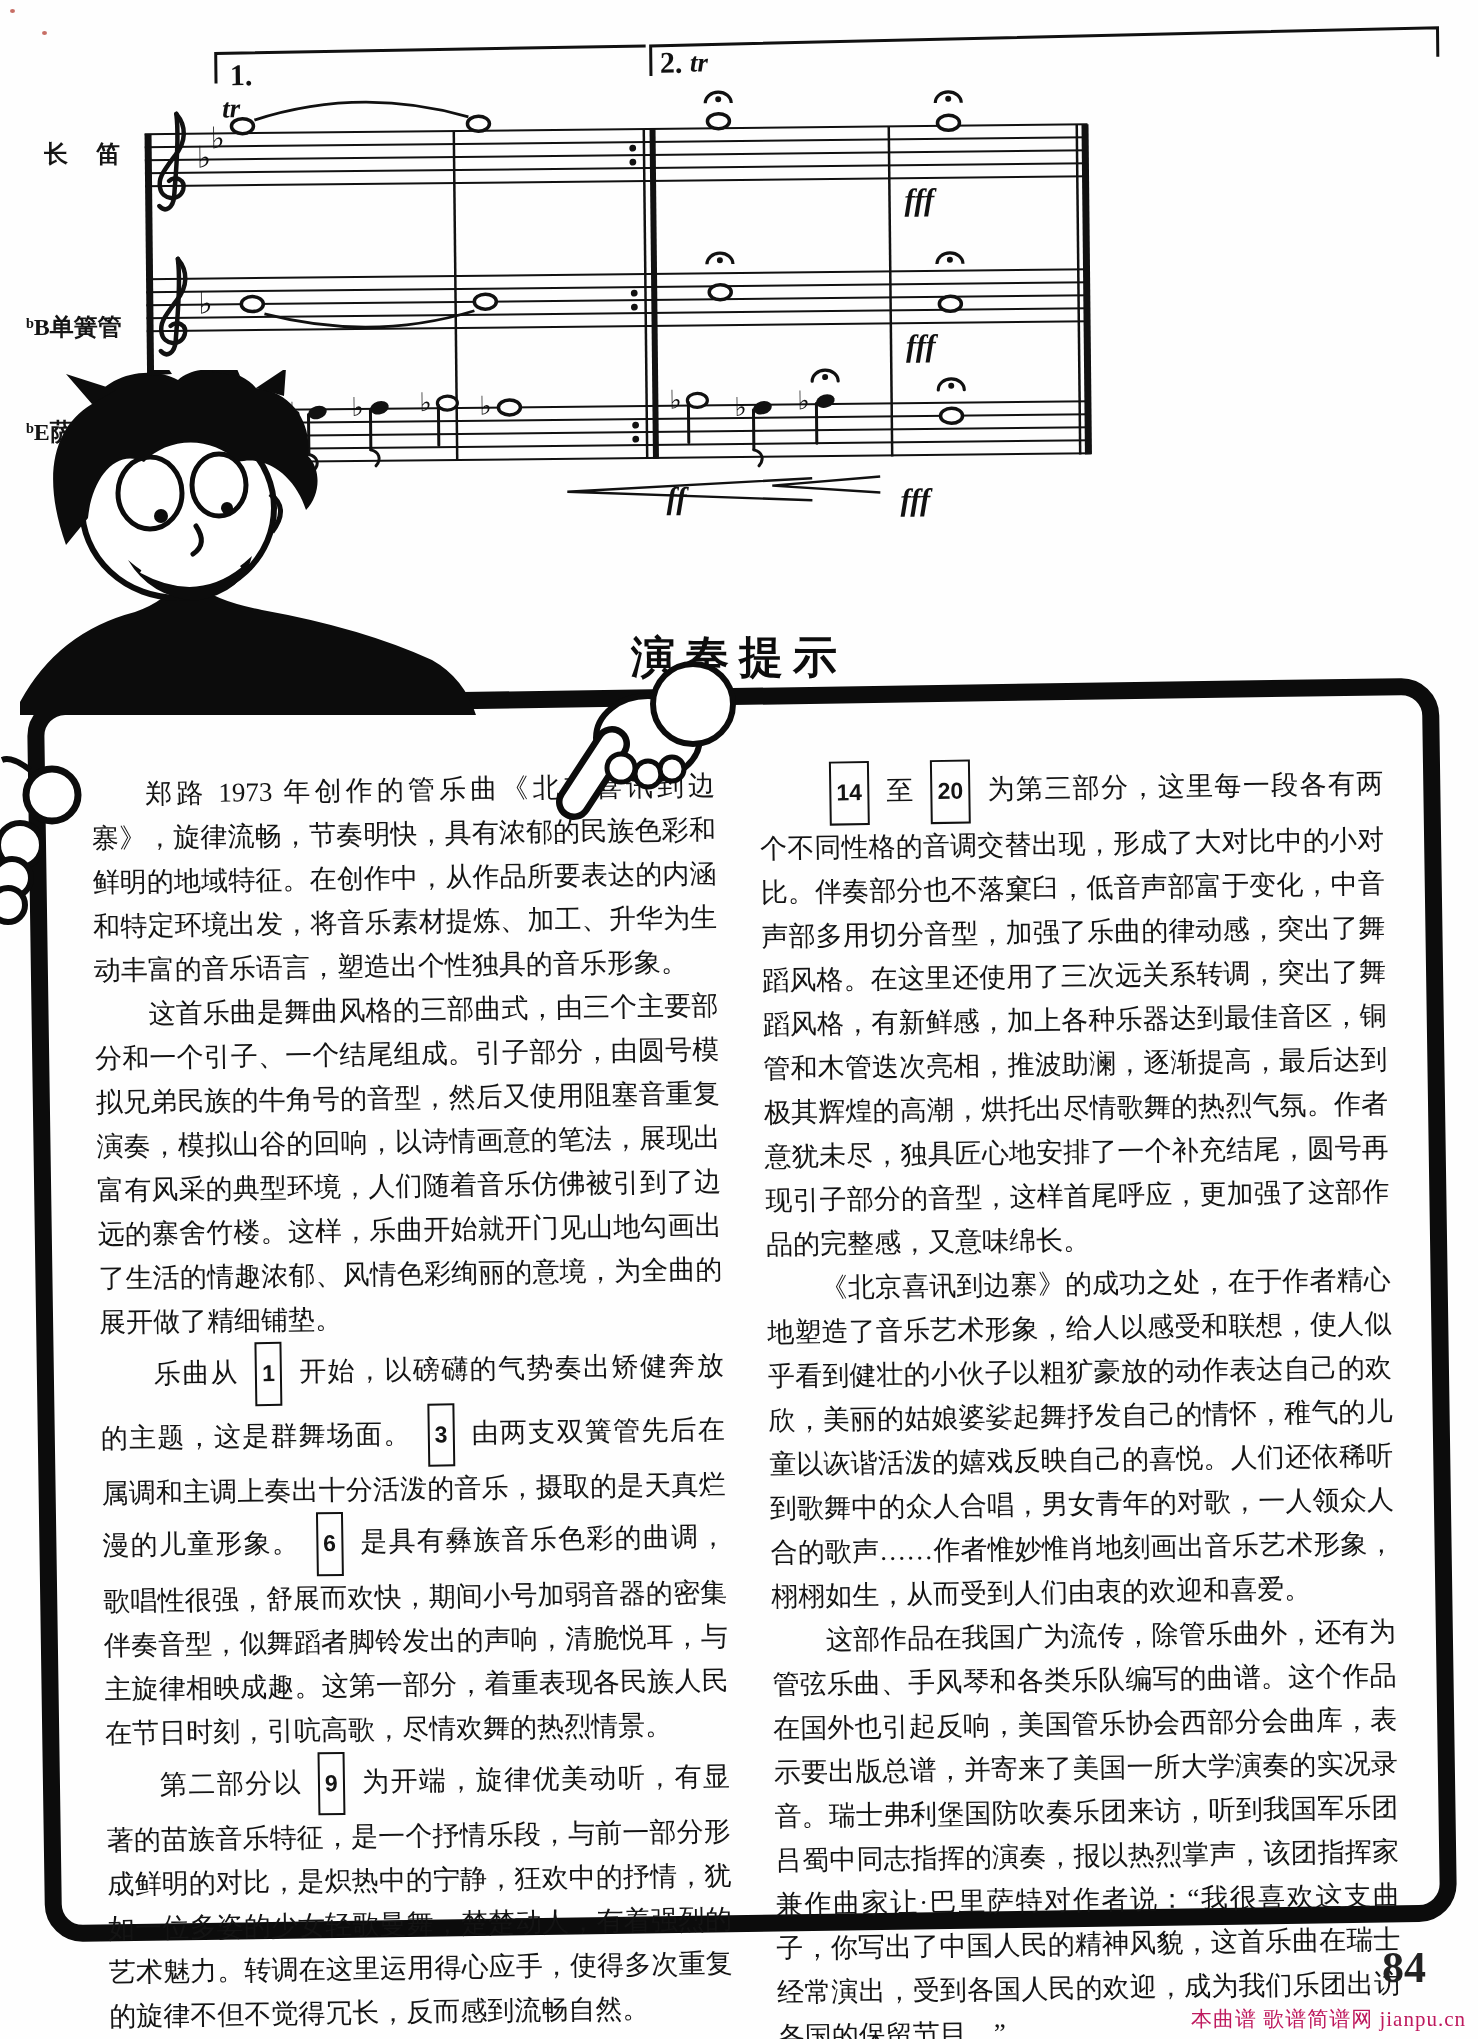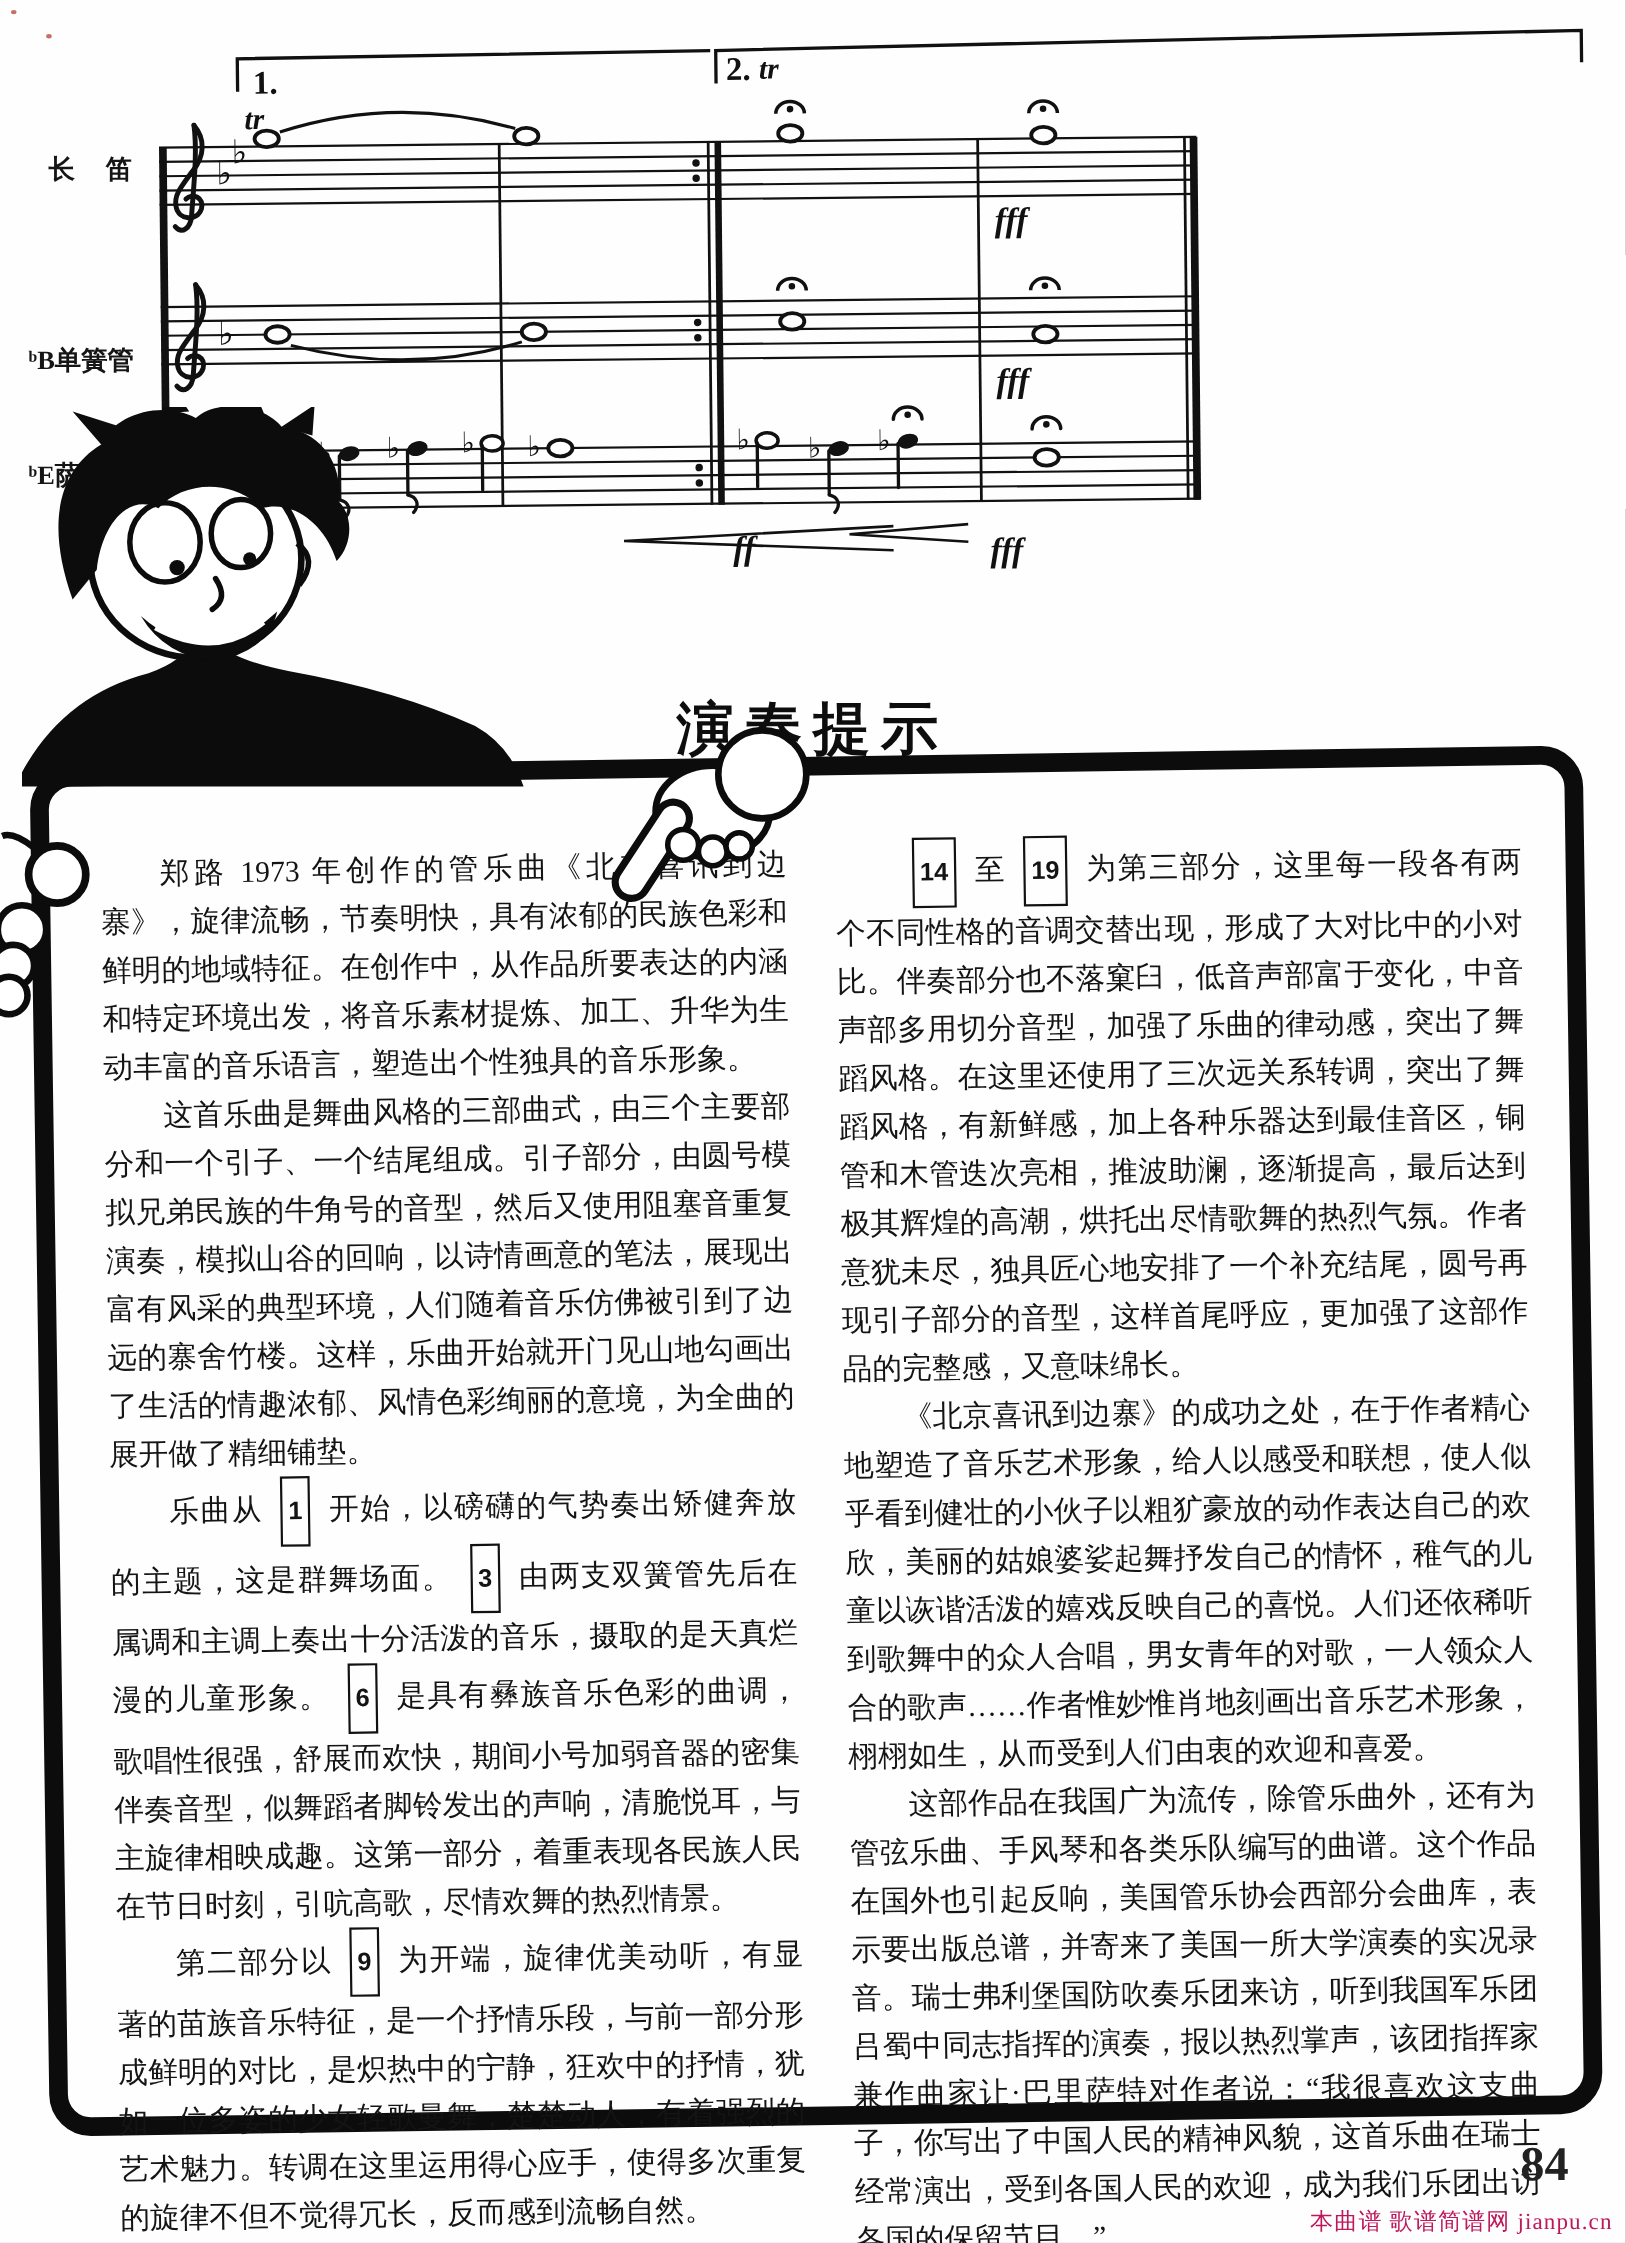--- a/index.html
+++ b/index.html
@@ -7,21 +7,21 @@
         overflow:hidden;font-family:"Liberation Serif","DejaVu Serif",serif;color:#111;}
   .speck{position:absolute;width:5px;height:4px;border-radius:50%;background:#b94a3f;opacity:.8;}
   
   .score-wrap{position:absolute;left:0;top:0;width:1478px;height:540px;transform:rotate(-0.6deg);}
   .inst-label{position:absolute;font-size:24px;font-weight:600;color:#151515;white-space:nowrap;}
   .inst-flute{left:44px;top:138px;letter-spacing:2px;}
   .inst-clar{left:26px;top:284px;margin-top:27px;}
   .inst-sax{left:26px;top:416px;}
   
   .tips-title{position:absolute;left:0;right:0;top:628px;text-align:center;
-              font-size:52px;font-weight:800;letter-spacing:10px;color:#0d0d0d;}
+              font-size:44px;font-weight:800;letter-spacing:10px;color:#0d0d0d;}
   
   .tips-box{position:absolute;left:36px;top:688px;width:1412px;height:1244px;
             box-sizing:border-box;border:17px solid #0c0c0c;border-radius:38px;
             transform:rotate(-0.85deg);background:#fefefe;
             display:flex;gap:44px;padding:58px 40px 30px 46px;}
   .col{flex:1 1 0;min-width:0;}
   .col p{margin:0;text-indent:2em;font-size:27px;line-height:44px;
          text-align:justify;word-break:break-all;color:#141414;}
   .rehearsal-box{display:inline-block;border:2.5px solid #111;padding:16px 5px;margin:0 16px;
                  font-weight:700;font-size:23px;line-height:1.2;text-indent:0;
@@ -212,21 +212,21 @@
   <div class="tips-title">演奏提示</div>
 
   <div class="tips-box">
     <div class="col">
       <p>郑路 1973 年创作的管乐曲《北京喜讯到边寨》，旋律流畅，节奏明快，具有浓郁的民族色彩和鲜明的地域特征。在创作中，从作品所要表达的内涵和特定环境出发，将音乐素材提炼、加工、升华为生动丰富的音乐语言，塑造出个性独具的音乐形象。</p>
       <p>这首乐曲是舞曲风格的三部曲式，由三个主要部分和一个引子、一个结尾组成。引子部分，由圆号模拟兄弟民族的牛角号的音型，然后又使用阻塞音重复演奏，模拟山谷的回响，以诗情画意的笔法，展现出富有风采的典型环境，人们随着音乐仿佛被引到了边远的寨舍竹楼。这样，乐曲开始就开门见山地勾画出了生活的情趣浓郁、风情色彩绚丽的意境，为全曲的展开做了精细铺垫。</p>
       <p>乐曲从<span class="rehearsal-box">1</span>开始，以磅礴的气势奏出矫健奔放的主题，这是群舞场面。<span class="rehearsal-box">3</span>由两支双簧管先后在属调和主调上奏出十分活泼的音乐，摄取的是天真烂漫的儿童形象。<span class="rehearsal-box">6</span>是具有彝族音乐色彩的曲调，歌唱性很强，舒展而欢快，期间小号加弱音器的密集伴奏音型，似舞蹈者脚铃发出的声响，清脆悦耳，与主旋律相映成趣。这第一部分，着重表现各民族人民在节日时刻，引吭高歌，尽情欢舞的热烈情景。</p>
       <p>第二部分以<span class="rehearsal-box">9</span>为开端，旋律优美动听，有显著的苗族音乐特征，是一个抒情乐段，与前一部分形成鲜明的对比，是炽热中的宁静，狂欢中的抒情，犹如一位多姿的少女轻歌曼舞，楚楚动人，有着强烈的艺术魅力。转调在这里运用得心应手，使得多次重复的旋律不但不觉得冗长，反而感到流畅自然。</p>
     </div>
     <div class="col">
-      <p><span class="rehearsal-box">14</span>至<span class="rehearsal-box">19</span>为第三部分，这里每一段各有两个不同性格的音调交替出现，形成了大对比中的小对比。伴奏部分也不落窠臼，低音声部富于变化，中音声部多用切分音型，加强了乐曲的律动感，突出了舞蹈风格。在这里还使用了三次远关系转调，突出了舞蹈风格，有新鲜感，加上各种乐器达到最佳音区，铜管和木管迭次亮相，推波助澜，逐渐提高，最后达到极其辉煌的高潮，烘托出尽情歌舞的热烈气氛。作者意犹未尽，独具匠心地安排了一个补充结尾，圆号再现引子部分的音型，这样首尾呼应，更加强了这部作品的完整感，又意味绵长。</p>
+      <p><span class="rehearsal-box">14</span>至<span class="rehearsal-box">20</span>为第三部分，这里每一段各有两个不同性格的音调交替出现，形成了大对比中的小对比。伴奏部分也不落窠臼，低音声部富于变化，中音声部多用切分音型，加强了乐曲的律动感，突出了舞蹈风格。在这里还使用了三次远关系转调，突出了舞蹈风格，有新鲜感，加上各种乐器达到最佳音区，铜管和木管迭次亮相，推波助澜，逐渐提高，最后达到极其辉煌的高潮，烘托出尽情歌舞的热烈气氛。作者意犹未尽，独具匠心地安排了一个补充结尾，圆号再现引子部分的音型，这样首尾呼应，更加强了这部作品的完整感，又意味绵长。</p>
       <p>《北京喜讯到边寨》的成功之处，在于作者精心地塑造了音乐艺术形象，给人以感受和联想，使人似乎看到健壮的小伙子以粗犷豪放的动作表达自己的欢欣，美丽的姑娘婆娑起舞抒发自己的情怀，稚气的儿童以诙谐活泼的嬉戏反映自己的喜悦。人们还依稀听到歌舞中的众人合唱，男女青年的对歌，一人领众人合的歌声……作者惟妙惟肖地刻画出音乐艺术形象，栩栩如生，从而受到人们由衷的欢迎和喜爱。</p>
       <p>这部作品在我国广为流传，除管乐曲外，还有为管弦乐曲、手风琴和各类乐队编写的曲谱。这个作品在国外也引起反响，美国管乐协会西部分会曲库，表示要出版总谱，并寄来了美国一所大学演奏的实况录音。瑞士弗利堡国防吹奏乐团来访，听到我国军乐团吕蜀中同志指挥的演奏，报以热烈掌声，该团指挥家兼作曲家让·巴里萨特对作者说：“我很喜欢这支曲子，你写出了中国人民的精神风貌，这首乐曲在瑞士经常演出，受到各国人民的欢迎，成为我们乐团出访各国的保留节目。”</p>
     </div>
   </div>
 
   <svg class="boy" width="790" height="560" viewBox="0 0 790 560">
 
     <path d="M20,345 L20,332 Q58,262 135,242 Q168,230 172,214 L198,214 Q212,230 262,240
              Q362,258 432,290 Q464,308 476,345 Z" fill="#0c0c0c"></path>
 

